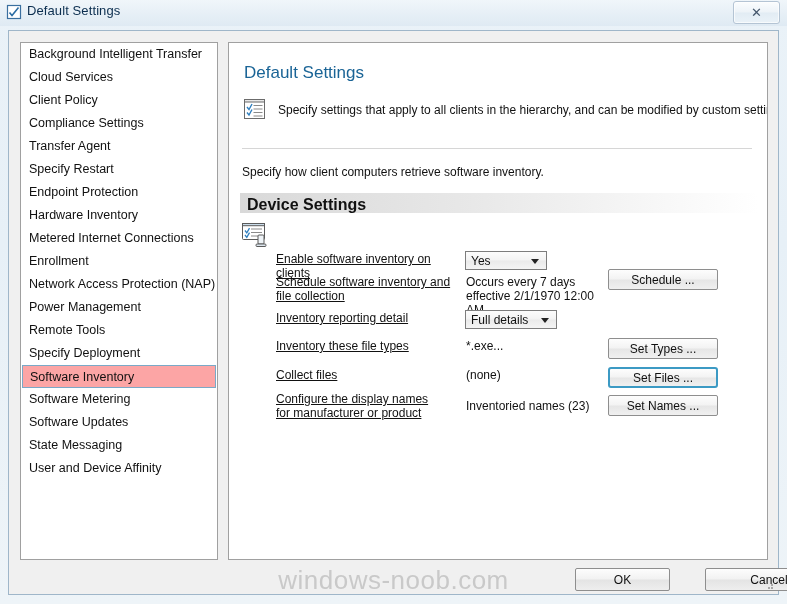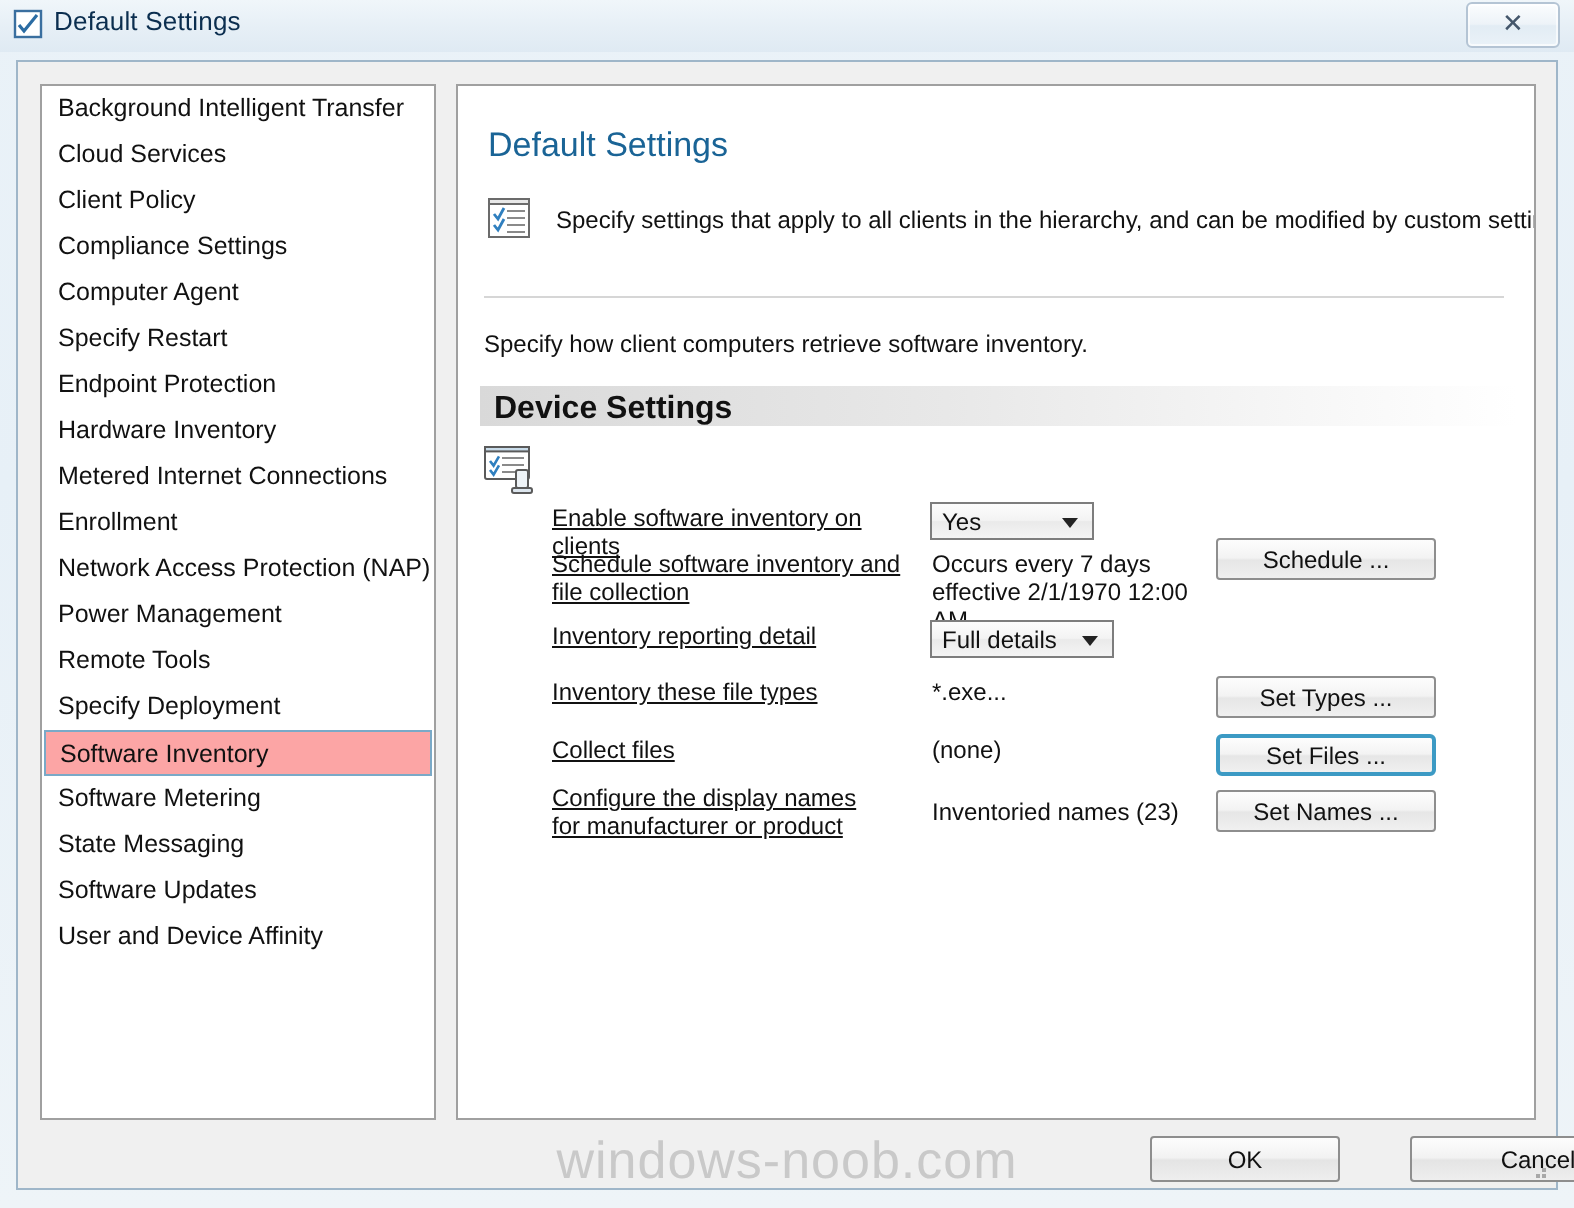--- a/index.html
+++ b/index.html
@@ -298,34 +298,34 @@
     </div>
   </div>
 
   <div class="dialog-body">
 
     <div class="listpanel" id="sidebar-list">
         <div class="list-item"><span>Background Intelligent Transfer</span></div>
         <div class="list-item"><span>Cloud Services</span></div>
         <div class="list-item"><span>Client Policy</span></div>
         <div class="list-item"><span>Compliance Settings</span></div>
-        <div class="list-item"><span>Computer Agent</span></div>
+        <div class="list-item"><span>Transfer Agent</span></div>
         <div class="list-item"><span>Specify Restart</span></div>
         <div class="list-item"><span>Endpoint Protection</span></div>
         <div class="list-item"><span>Hardware Inventory</span></div>
         <div class="list-item"><span>Metered Internet Connections</span></div>
         <div class="list-item"><span>Enrollment</span></div>
         <div class="list-item"><span>Network Access Protection (NAP)</span></div>
         <div class="list-item"><span>Power Management</span></div>
         <div class="list-item"><span>Remote Tools</span></div>
         <div class="list-item"><span>Specify Deployment</span></div>
         <div class="list-item selected"><span>Software Inventory</span></div>
         <div class="list-item"><span>Software Metering</span></div>
+        <div class="list-item"><span>Software Updates</span></div>
         <div class="list-item"><span>State Messaging</span></div>
-        <div class="list-item"><span>Software Updates</span></div>
         <div class="list-item"><span>User and Device Affinity</span></div>
       </div>
 
     <div class="contentpanel">
 
       <div class="page-title">Default Settings</div>
 
       <div class="intro-row">
         <span class="intro-icon">
           <svg width="26" height="26" viewBox="0 0 26 26">

